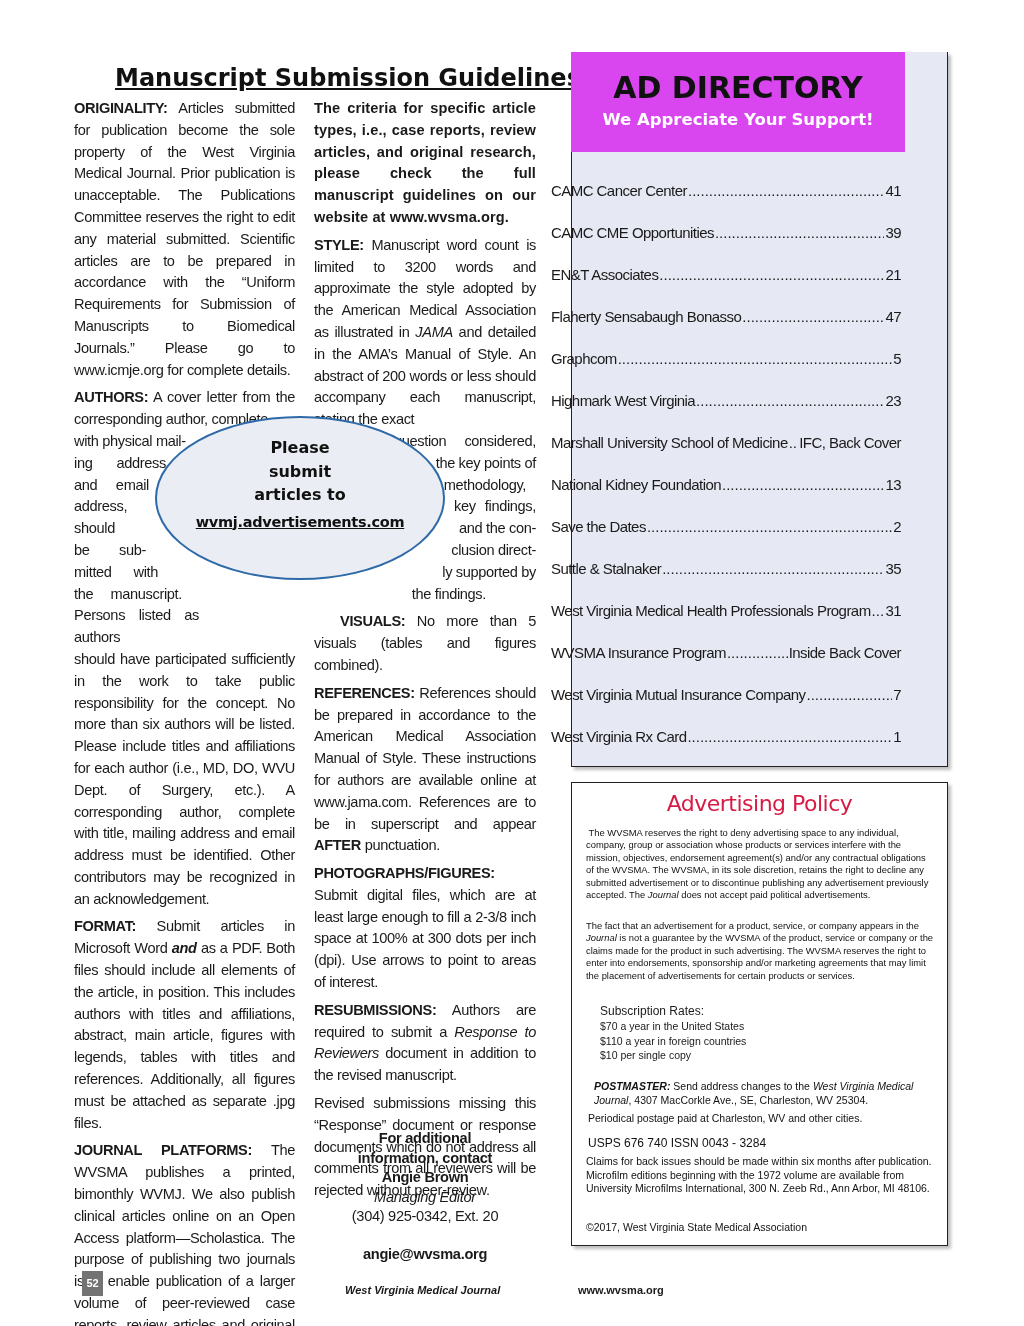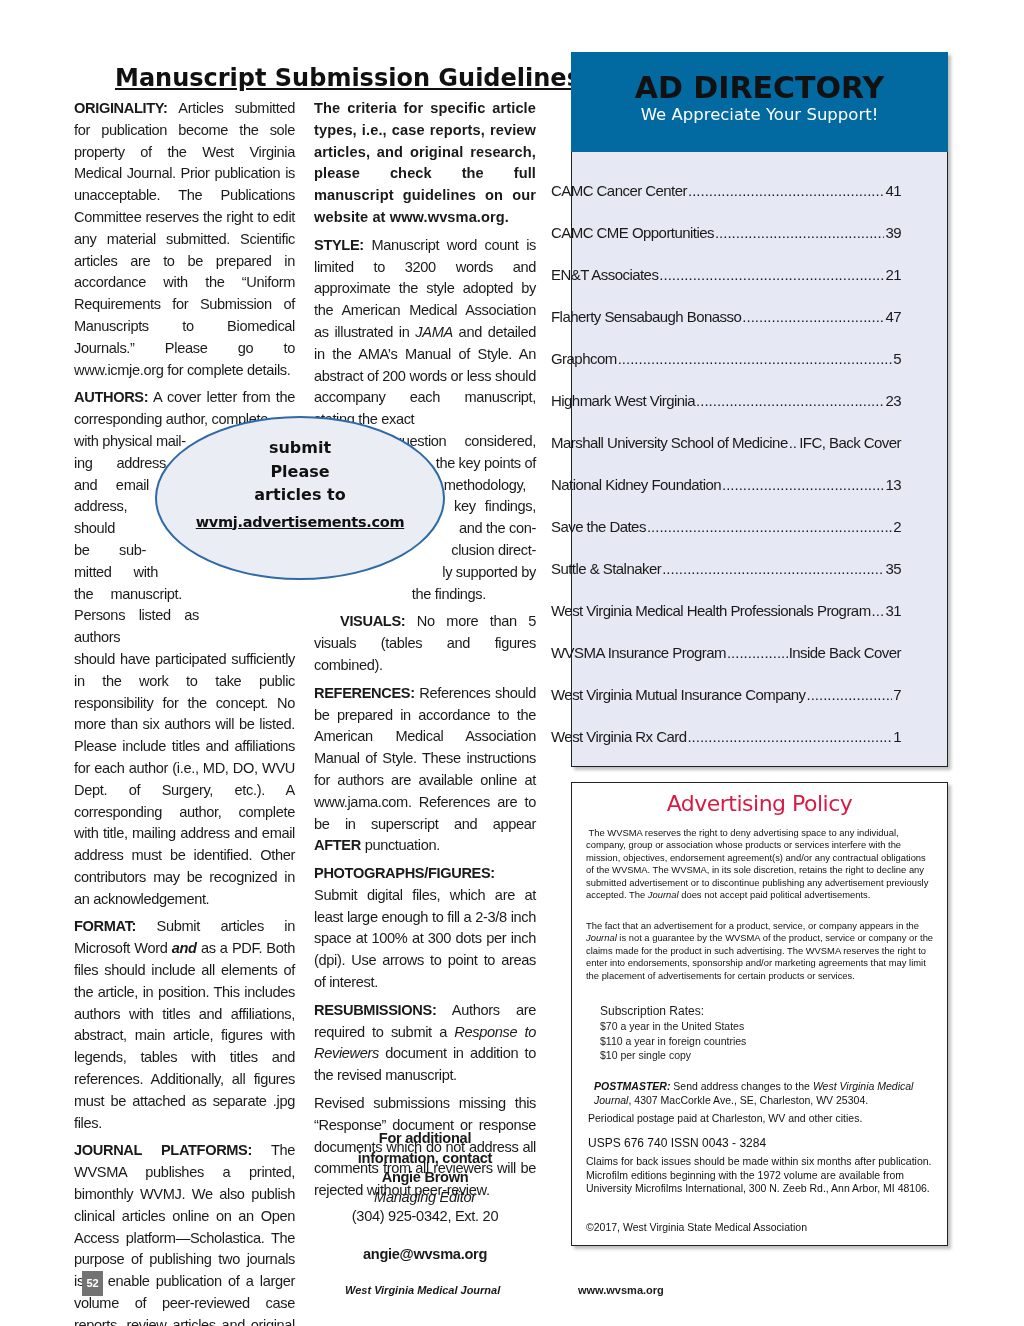--- a/index.html
+++ b/index.html
@@ -30,25 +30,25 @@
              font-size: 14.6px; line-height: 19.5px; letter-spacing: -0.3px; }
   .contact .it-b { font-weight: bold; }
   .contact .b { font-weight: bold; }
   .contact .it { font-style: italic; }
   .contact .email { font-weight: bold; margin-top: 18px; display: block; }
 
   
   .ad-box { position: absolute; left: 571px; top: 52px; width: 377px; height: 715px;
             box-sizing: border-box; border: 1.5px solid #222; border-top: none; background: #e6e8f3;
             box-shadow: 3px 3px 3px rgba(0,0,0,0.25); }
-  .ad-head { position: absolute; left: 571px; top: 52px; width: 377px; height: 100px;
-             background: #0369a1; text-align: center; }
+  .ad-head { position: absolute; left: 571px; top: 52px; width: 334px; height: 100px;
+             background: #d946ef; text-align: center; }
   .ad-head h1 { margin: 18px 0 0 0; font-family: "DejaVu Sans", sans-serif; font-size: 30px; font-weight: bold;
                 color: #111; letter-spacing: 0px; }
-  .ad-head .sub { font-family: "DejaVu Sans", sans-serif; font-size: 16.5px; font-weight: normal; color: #fff; }
+  .ad-head .sub { margin-top: 5px; font-family: "DejaVu Sans", sans-serif; font-size: 16.5px; font-weight: bold; color: #fff; }
   .ad-list { position: absolute; left: 551px; top: 182px; width: 350px; }
   .ad-row { display: flex; align-items: baseline; height: 42px; font-size: 15px; letter-spacing: -0.55px; color: #1a1a1a; }
   .ad-row .name { white-space: nowrap; }
   .ad-row .dots { flex: 1; overflow: hidden; white-space: nowrap; margin: 0 1px; }
   .ad-row .dots::before { content: "........................................................................................................................"; letter-spacing: 0px; }
   .ad-row .page { white-space: nowrap; }
 
   
   .policy { position: absolute; left: 571px; top: 782px; width: 377px; height: 464px;
             box-sizing: border-box; border: 1.5px solid #222; background: #fff;
@@ -143,22 +143,22 @@
     <b>RESUBMISSIONS:</b>
     <span>Authors are required to submit a</span>
     <i>Response to Reviewers</i>
     <span>document in addition to the revised manuscript.</span>
   </p>
   <p>Revised submissions missing this “Response” document or response documents which do not address all comments from all reviewers will be rejected without peer-review.</p>
 </div>
 
 <div class="ellipse"></div>
 <div class="ellipse-text">
+  <div>Please</div>
   <div>submit</div>
-  <div>Please</div>
   <div>articles to</div>
   <span class="ellipse-link">wvmj.advertisements.com</span>
 </div>
 
 <div class="contact">
   <div class="it-b">For additional</div>
   <div class="it-b">information, contact</div>
   <div class="b">Angie Brown</div>
   <div class="it">Managing Editor</div>
   <div>(304) 925-0342, Ext. 20</div>

